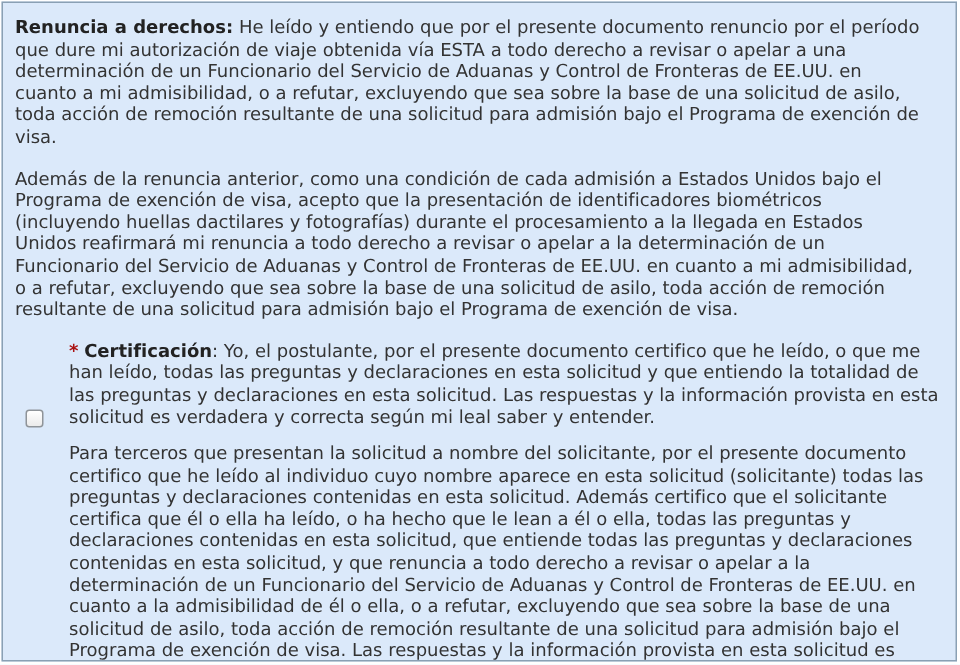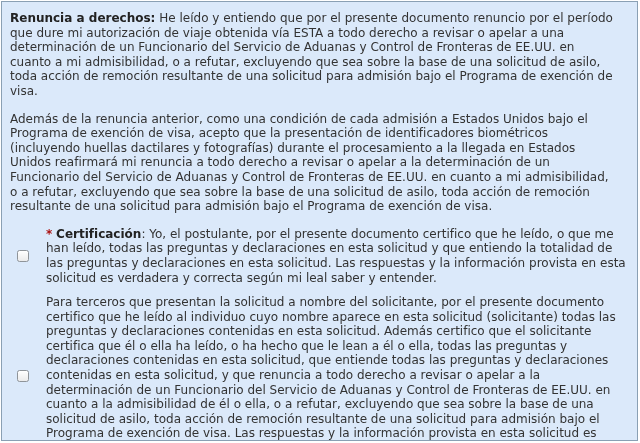--- a/index.html
+++ b/index.html
@@ -32,21 +32,21 @@
     overflow: hidden;
   }
   .para {
     margin: 0 11px 13px 0;
   }
   .para strong, .cert-text strong {
     color: #222222;
   }
   .cert-item {
     display: flex;
-    align-items: center;
+    align-items: flex-end;
     padding-left: 7px;
     margin: 0 0 10px 0;
   }
   .cb {
     -webkit-appearance: none;
     appearance: none;
     width: 12px;
     height: 12px;
     margin: 1px 0 0 0;
     flex: 0 0 auto;

